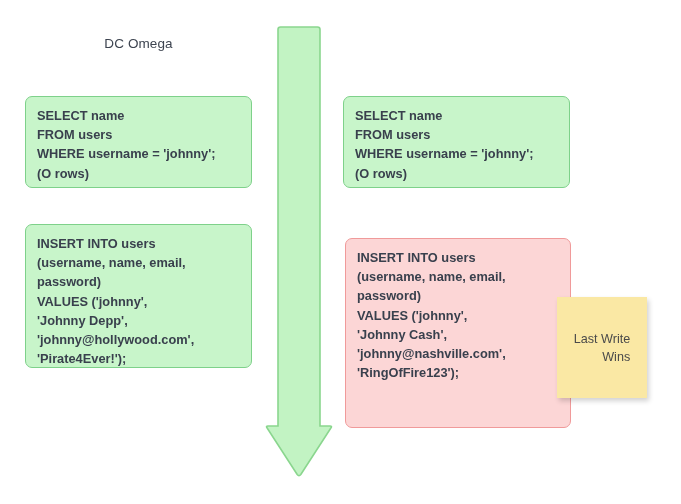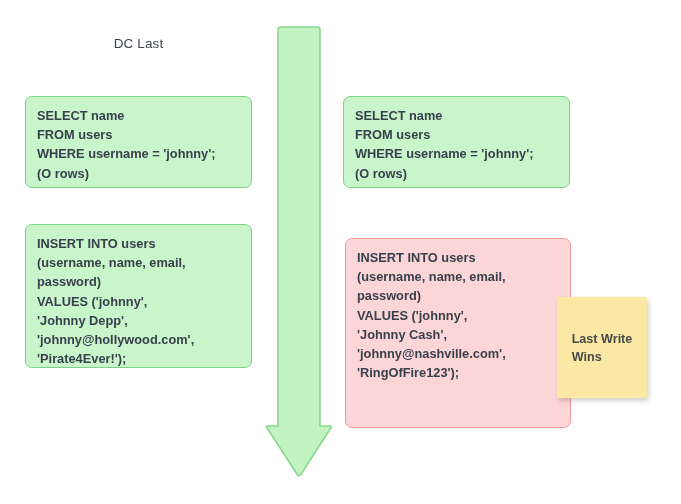--- a/index.html
+++ b/index.html
@@ -77,35 +77,35 @@
     position: absolute;
     left: 557px;
     top: 297px;
     width: 90px;
     height: 101px;
     box-sizing: border-box;
     background: #fae8a4;
     color: #4a4a4a;
     font-size: 12.6px;
     line-height: 18px;
-    font-weight: 700;
+    font-weight: 400;
     display: flex;
     align-items: center;
     justify-content: center;
-    text-align: left;
+    text-align: right;
     white-space: pre-line;
     box-shadow: 2px 3px 5px rgba(0, 0, 0, 0.18);
   }
 </style>
 </head>
 <body>
 
 <div id="canvas">
 
-  <div class="col-header" id="header-alpha">DC Last</div>
+  <div class="col-header" id="header-alpha">DC Omega</div>
 
 
   <svg id="flow-arrow" viewBox="0 0 72 460" preserveAspectRatio="none">
     <path d="M 17.5 5
              L 54.5 5
              Q 57 5 57 7.5
              L 57 404
              L 67 404
              Q 69.5 404 67.7 406.2
              L 37.8 452.5

